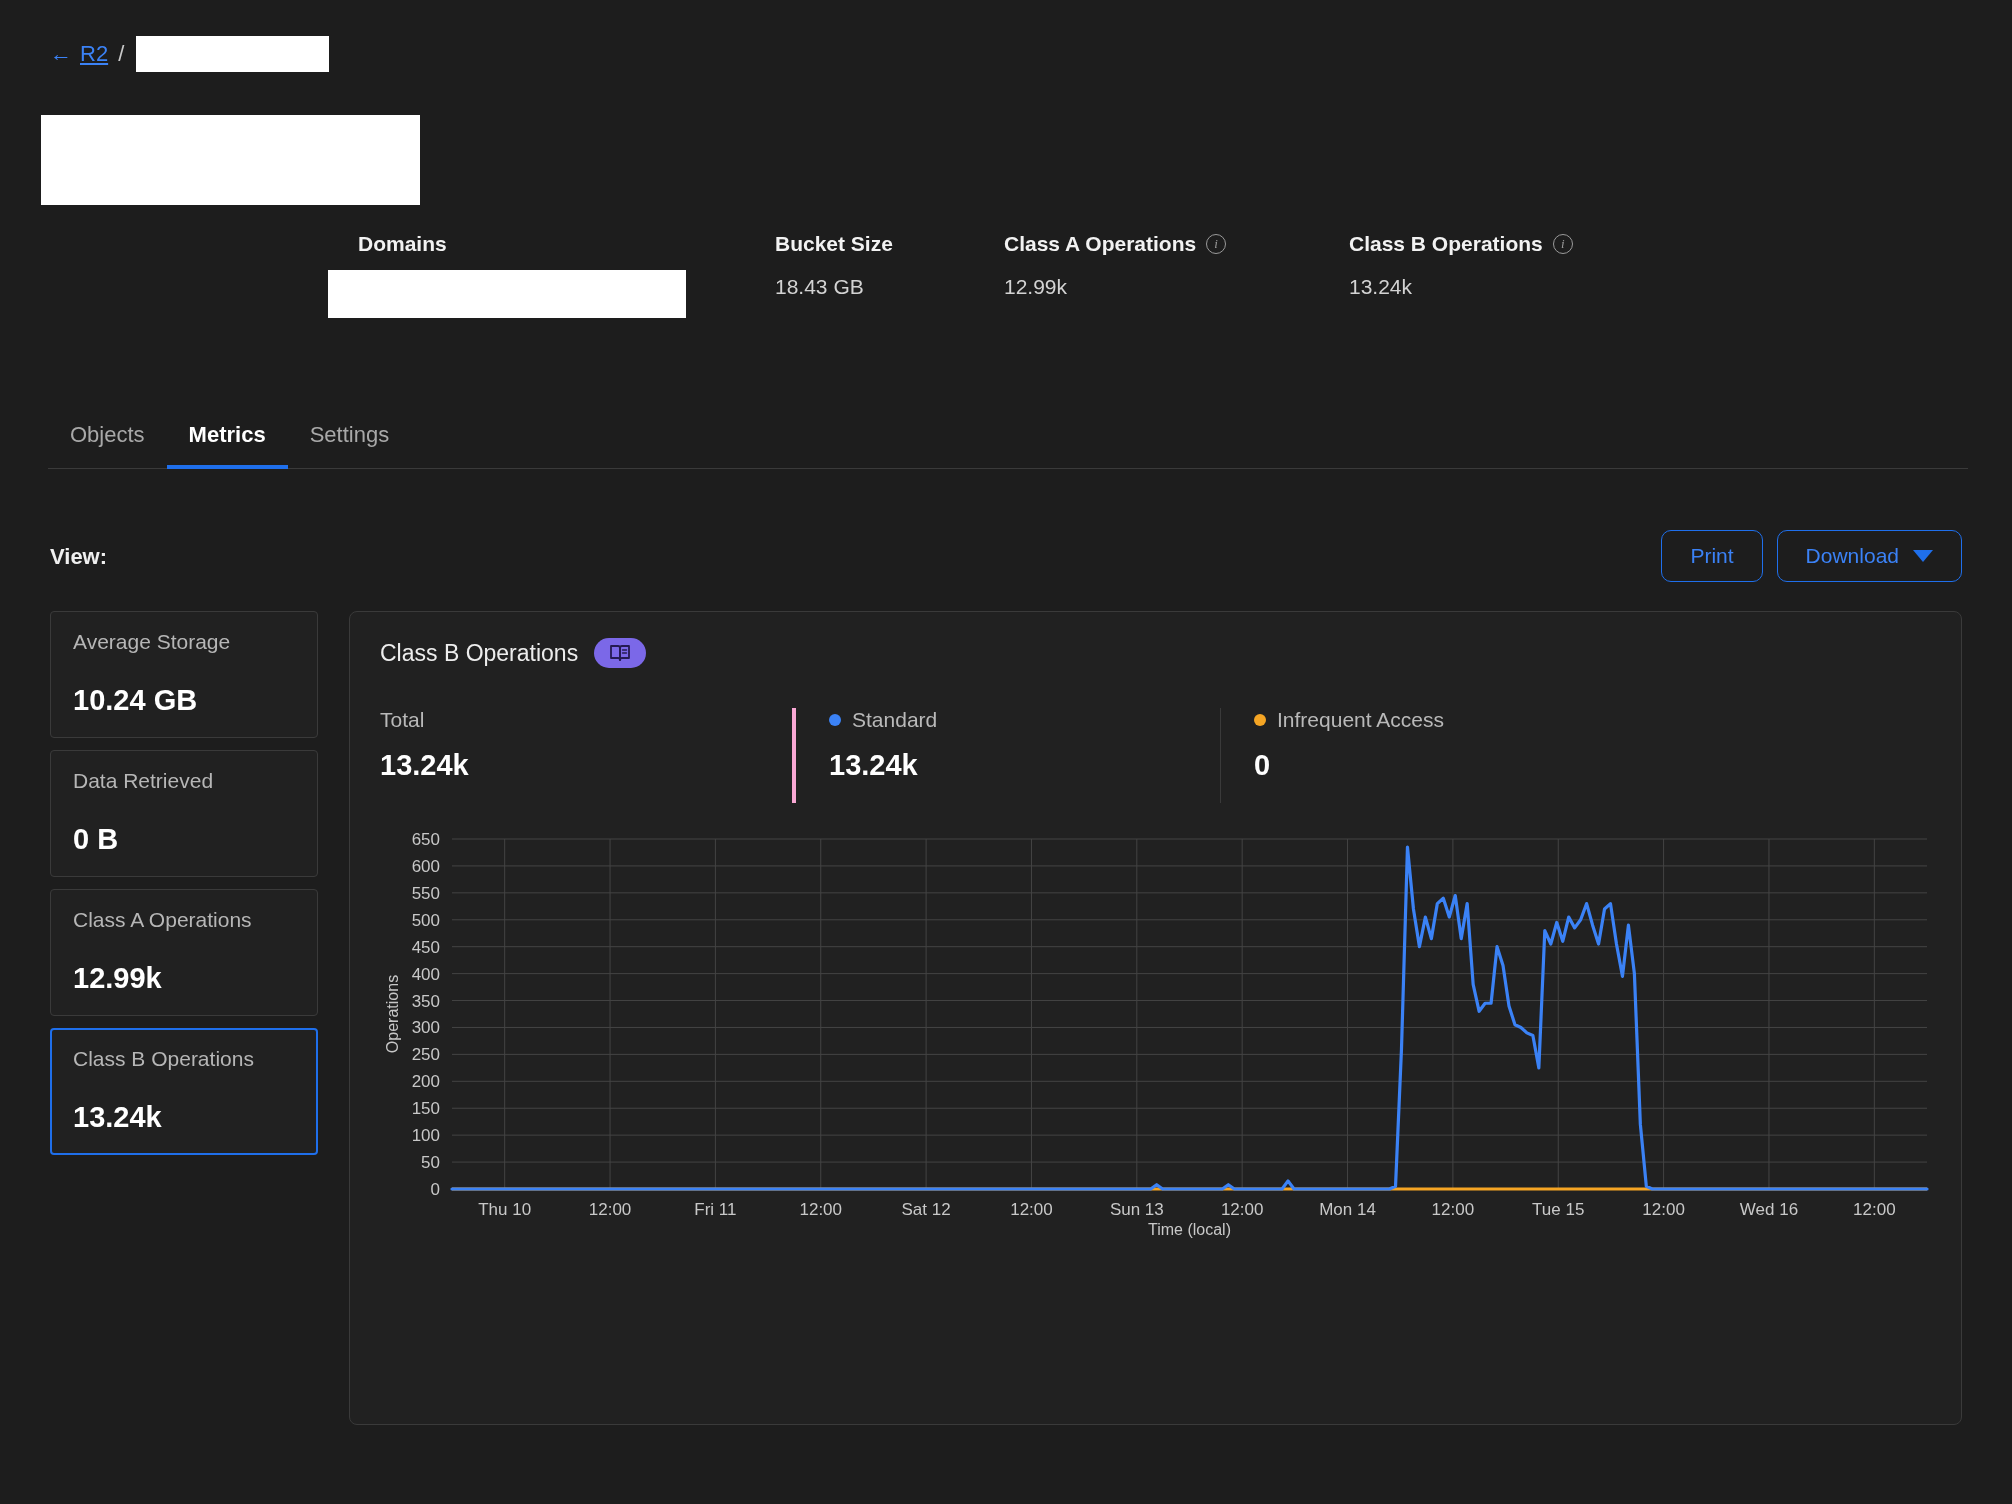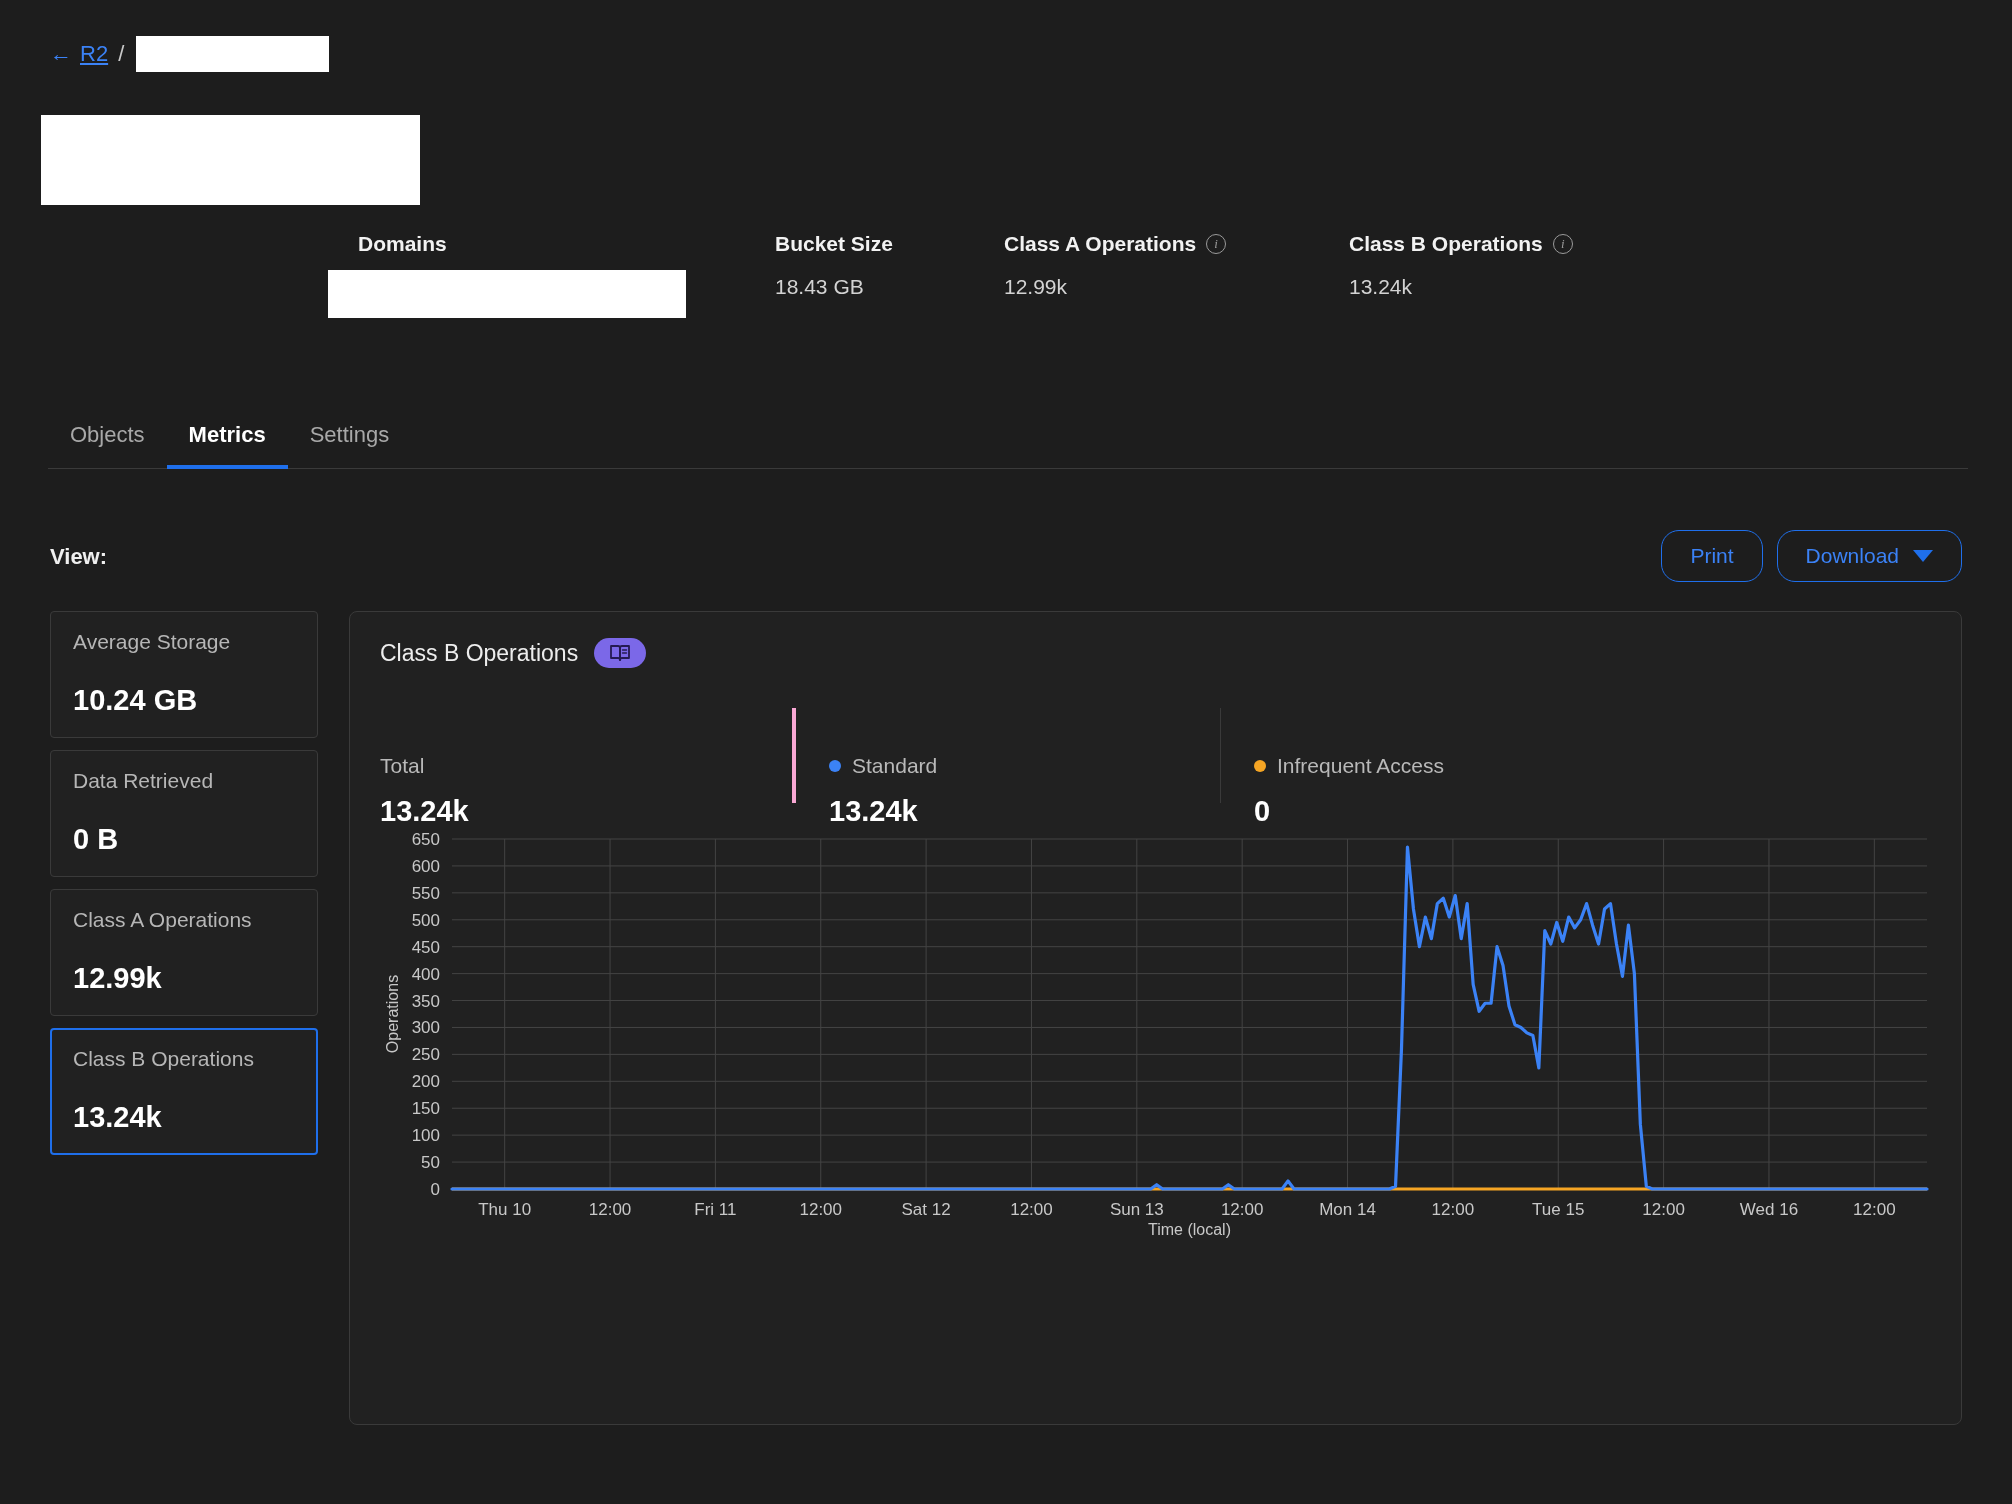--- a/index.html
+++ b/index.html
@@ -85,21 +85,21 @@
     display: flex; align-items: center; gap: 14px;
     padding: 0 16px 0 18px; cursor: pointer;
   }
   .view-select-text { font-size: 21px; color: #e9e9e9; white-space: nowrap; }
   .caret-sm {
     width: 0; height: 0; border-left: 8px solid transparent;
     border-right: 8px solid transparent; border-top: 9px solid #b9b9b9;
   }
   .btn-group { position: absolute; right: 0; top: 0; display: flex; gap: 14px; }
   .btn-outline {
-    height: 52px; border: 1px solid #1f6feb; border-radius: 18px;
+    height: 52px; border: 1px solid #1f6feb; border-radius: 10px;
     background: transparent; color: #3b82f6; font-size: 21px;
     display: flex; align-items: center; justify-content: center; gap: 14px;
     padding: 0 28px; cursor: pointer;
     font-family: "Liberation Sans", sans-serif;
   }
   .caret-blue {
     width: 0; height: 0; border-left: 10px solid transparent;
     border-right: 10px solid transparent; border-top: 12px solid #1f6feb;
   }
 
@@ -131,21 +131,21 @@
   }
   .panel-desc { font-size: 21px; color: #d8d8d8; margin-top: 22px; }
 
   .totals { display: flex; margin-top: 40px; height: 95px; }
   .total-item { padding-right: 30px; }
   .total-item.t1 { width: 412px; }
   .total-item.t2 { width: 428px; border-left: 4px solid #f9a8d4; padding-left: 33px; }
   .total-item.t3 { border-left: 1px solid #3a3a3a; padding-left: 33px; flex: 1; }
   .total-label {
     font-size: 21px; color: #b9b9b9;
-    display: flex; align-items: center; gap: 11px; margin-top: 46px;
+    display: flex; align-items: center; gap: 11px;
   }
   .dot { width: 12px; height: 12px; border-radius: 50%; display: inline-block; }
   .total-value { font-size: 29px; font-weight: bold; color: #ffffff; margin-top: 17px; }
 
   .chart-wrap { position: relative; margin-top: 28px; width: 1553px; height: 410px; }
   .chart-svg { display: block; }
   .axis-text { font-size: 17px; fill: #c8c8c8; font-family: "Liberation Sans", sans-serif; }
   .axis-title { font-size: 16px; fill: #c8c8c8; font-family: "Liberation Sans", sans-serif; }
 </style>
 </head>

